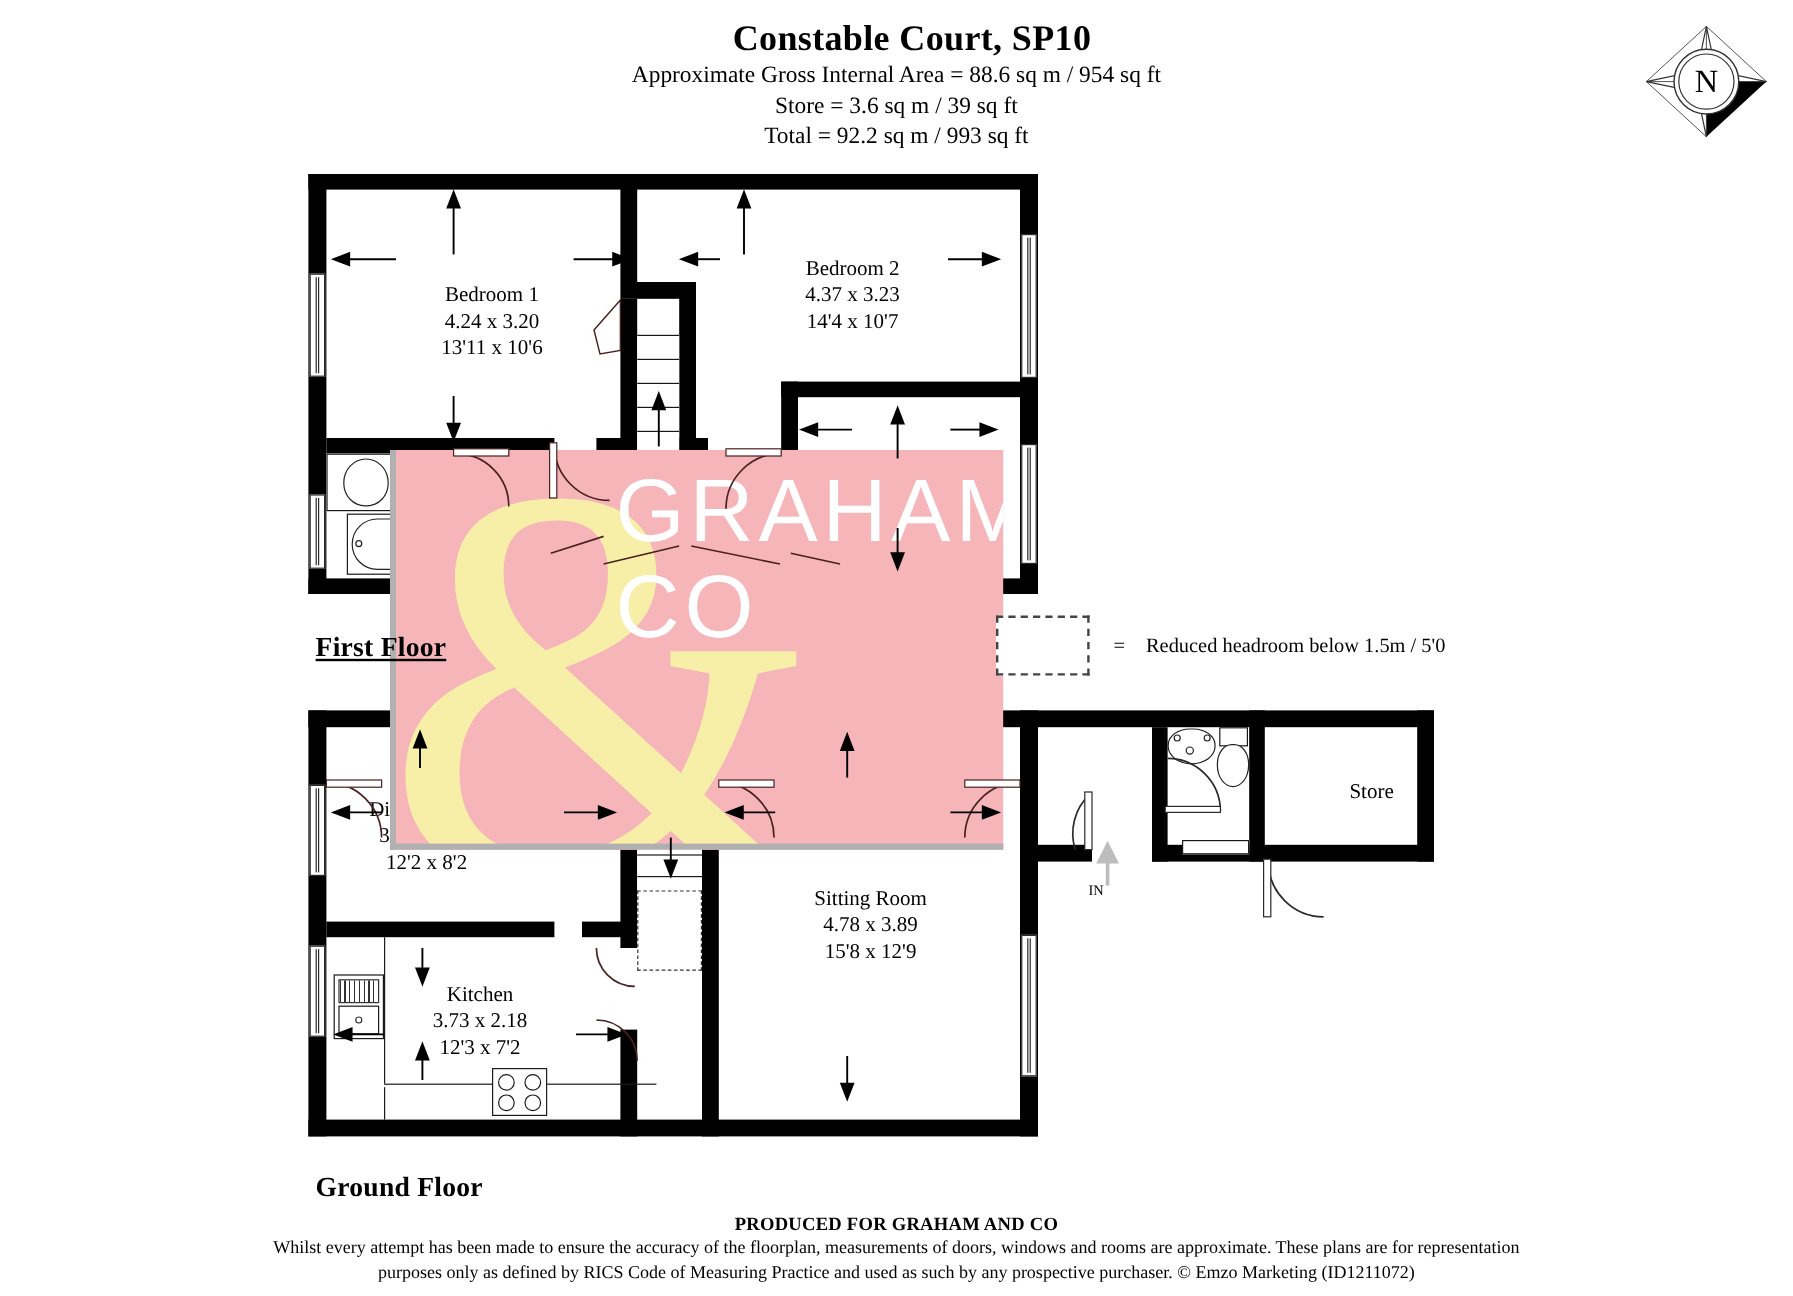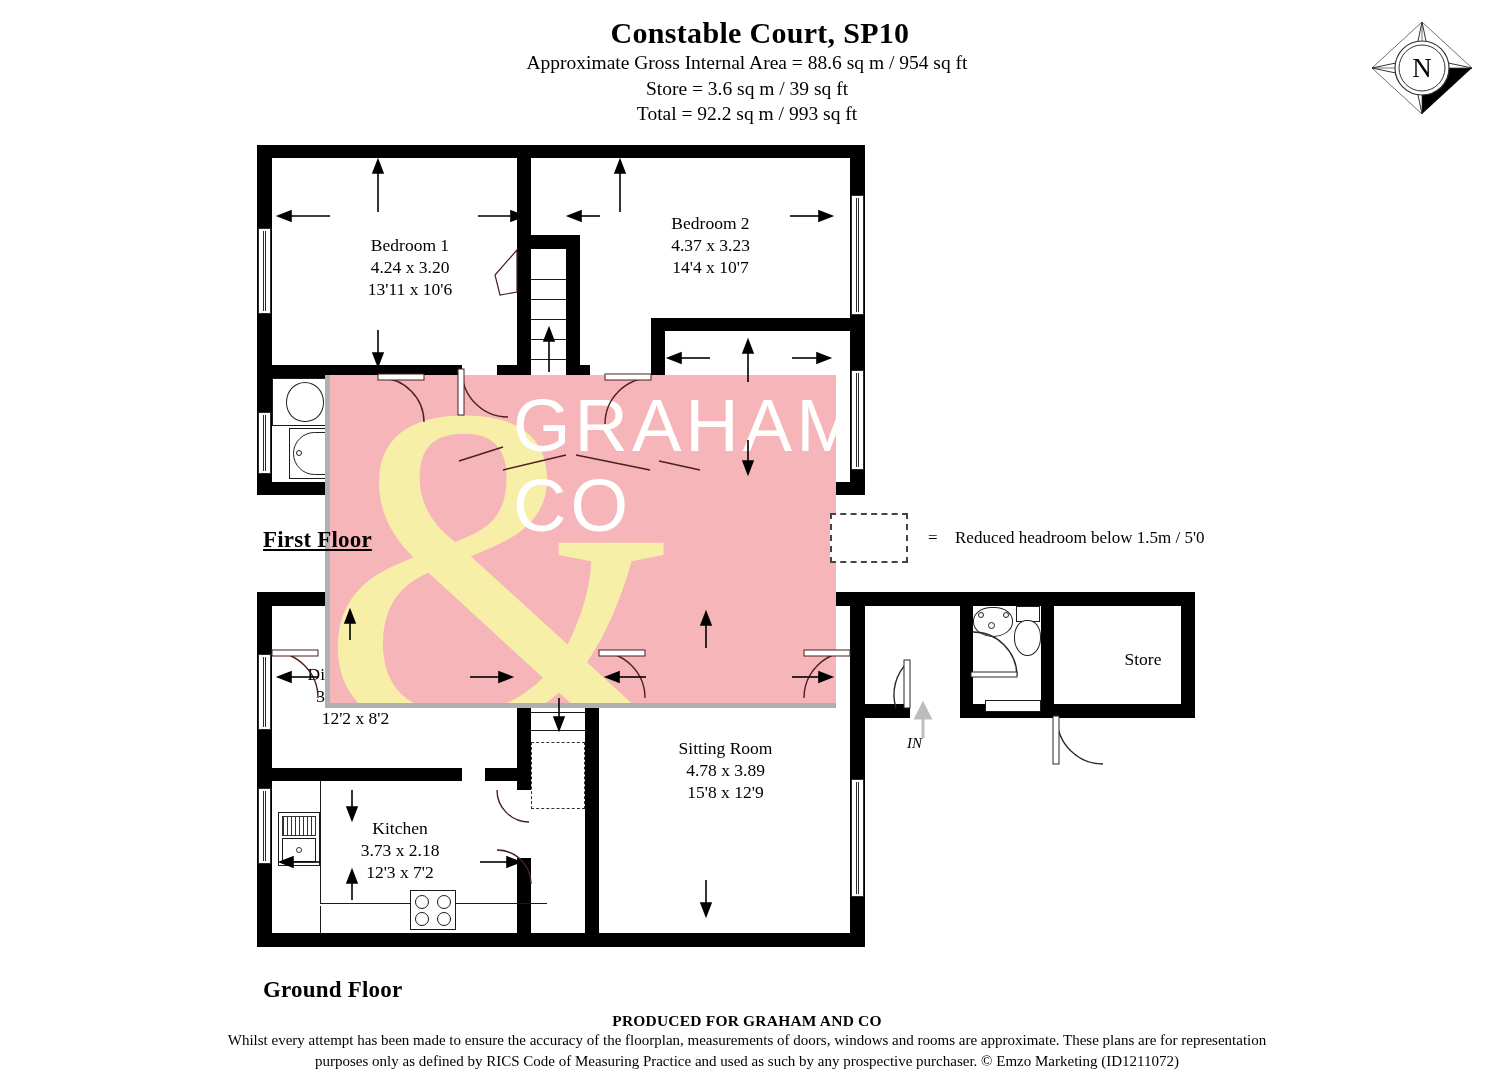--- a/index.html
+++ b/index.html
@@ -44,21 +44,21 @@
      border:2px dashed #444;box-sizing:border-box;background:#fff;}
   #legend-eq{position:absolute;left:928px;top:528px;font-size:17px;}
   #legend-txt{position:absolute;left:955px;top:528px;font-size:17px;white-space:nowrap;}
   
   #footer{position:absolute;left:0;top:1012px;width:1494px;text-align:center;}
   #footer .ftitle{font-size:15.5px;font-weight:bold;letter-spacing:.2px;}
   #footer .fline{font-size:15px;line-height:1.42;text-align:center;}
   .fix{position:absolute;border:1px solid #1a1a1a;box-sizing:border-box;background:#fff;}
   .circ{position:absolute;border:1px solid #1a1a1a;border-radius:50%;box-sizing:border-box;background:#fff;}
   .tb{position:absolute;font-size:12px;text-align:center;}
-  .inlabel{position:absolute;font-size:15px;font-style:italic;}
+  .inlabel{position:absolute;font-size:12px;}
   .upn{position:absolute;font-size:17px;}
 </style>
 </head>
 <body>
 
 <div id="header">
   <div id="title">Constable Court, SP10</div>
   <div class="subline">Approximate Gross Internal Area = 88.6 sq m / 954 sq ft</div>
   <div class="subline">Store = 3.6 sq m / 39 sq ft</div>
   <div class="subline">Total = 92.2 sq m / 993 sq ft</div>

